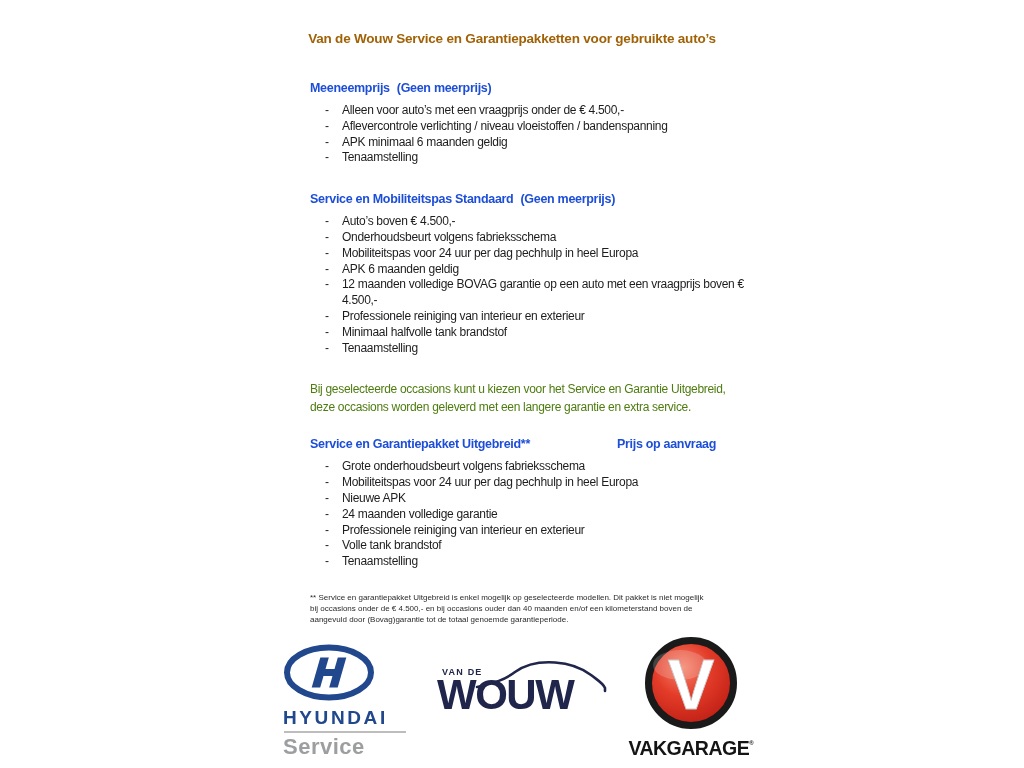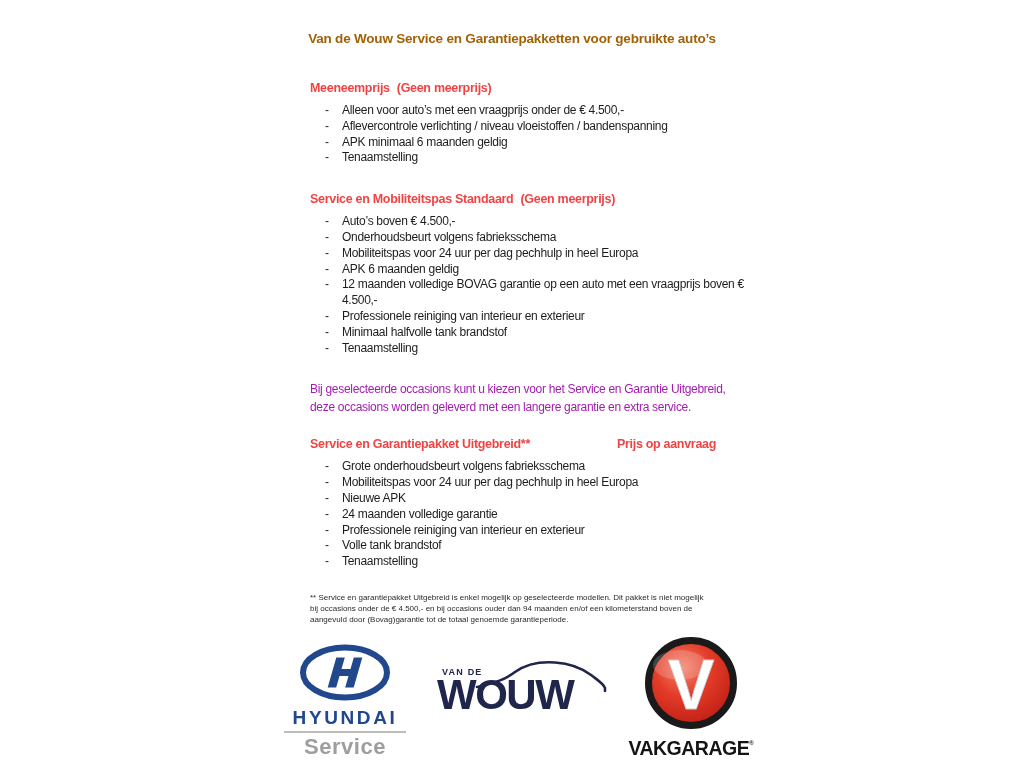--- a/index.html
+++ b/index.html
@@ -10,38 +10,38 @@
   }
   .doc{position:relative;width:1024px;height:768px;background:#fff;}
 
   .title{
     position:absolute;top:31px;left:0;width:1024px;text-align:center;
     font-size:13.5px;font-weight:bold;letter-spacing:-0.2px;color:#a16207;
   }
 
   .col{position:absolute;left:310px;top:80px;width:470px;}
 
-  .h-row{font-size:12.5px;font-weight:bold;letter-spacing:-0.3px;line-height:16px;color:#ef4444;margin:0;}
+  .h-row{font-size:12.5px;font-weight:bold;letter-spacing:-0.3px;line-height:16px;color:#1d4ed8;margin:0;}
   .h-note{margin-left:7px;}
   .h-note.wide{margin-left:44px;padding-left:43px;}
   .mt-sec2{margin-top:25px;}
   .mt-sec3{margin-top:20px;}
 
   ul.blist{list-style:none;margin:7px 0 0 0;padding:0;}
   ul.blist li{
     position:relative;padding-left:32px;width:410px;
     font-size:12px;letter-spacing:-0.3px;line-height:15.8px;color:#1d1d1f;
   }
   ul.blist li::before{content:"-";position:absolute;left:15px;top:0;}
 
-  .intro{margin:24px 0 0 0;font-size:12px;letter-spacing:-0.3px;line-height:18px;color:#a21caf;}
+  .intro{margin:24px 0 0 0;font-size:12px;letter-spacing:-0.3px;line-height:18px;color:#4d7c0f;}
   .footnote{margin:23px 0 0 0;font-size:8px;line-height:10.9px;color:#2a2a2a;letter-spacing:0;}
 
   
-  .logo-hyundai{position:absolute;left:283px;top:644px;width:124px;text-align:center;}
+  .logo-hyundai{position:absolute;left:283px;top:644px;width:124px;}
   .hy-word{font-size:19px;font-weight:bold;color:#21478c;letter-spacing:2.6px;margin-top:2px;white-space:nowrap;}
   .hy-rule{height:2px;background:#bdbdbd;margin:2px 1px 1px 1px;}
   .hy-service{font-size:22px;font-weight:bold;color:#9c9ea0;letter-spacing:0.5px;}
 
   .logo-wouw{position:absolute;left:437px;top:657px;width:170px;height:72px;}
   .logo-wouw svg{position:absolute;left:0;top:0;}
   .wouw-top{position:absolute;left:5px;top:10px;font-size:9px;font-weight:bold;color:#20254b;letter-spacing:1.2px;}
   .wouw-word{position:absolute;left:0px;top:14px;font-size:42px;font-weight:bold;color:#20254b;letter-spacing:-1.5px;white-space:nowrap;}
 
   .logo-vak{position:absolute;left:627px;top:635px;width:128px;text-align:center;}
@@ -94,21 +94,21 @@
       <li>Mobiliteitspas voor 24 uur per dag pechhulp in heel Europa</li>
       <li>Nieuwe APK</li>
       <li>24 maanden volledige garantie</li>
       <li>Professionele reiniging van interieur en exterieur</li>
       <li>Volle tank brandstof</li>
       <li>Tenaamstelling</li>
     </ul>
 
     <div class="footnote">
       <div>** Service en garantiepakket Uitgebreid is enkel mogelijk op geselecteerde modellen. Dit pakket is niet mogelijk</div>
-      <div>bij occasions onder de € 4.500,- en bij occasions ouder dan 94 maanden en/of een kilometerstand boven de</div>
+      <div>bij occasions onder de € 4.500,- en bij occasions ouder dan 40 maanden en/of een kilometerstand boven de</div>
       <div>aangevuld door (Bovag)garantie tot de totaal genoemde garantieperiode.</div>
     </div>
 
   </div>
 
   <div class="logo-hyundai">
     <svg width="92" height="57" viewBox="0 0 92 57">
       <ellipse cx="46" cy="28.5" rx="42" ry="25" fill="none" stroke="#21478c" stroke-width="6"></ellipse>
       <g transform="translate(46,28.5) skewX(-16) translate(-46,-28.5)" fill="#21478c">
         <rect x="33" y="13.5" width="8.5" height="30"></rect>

